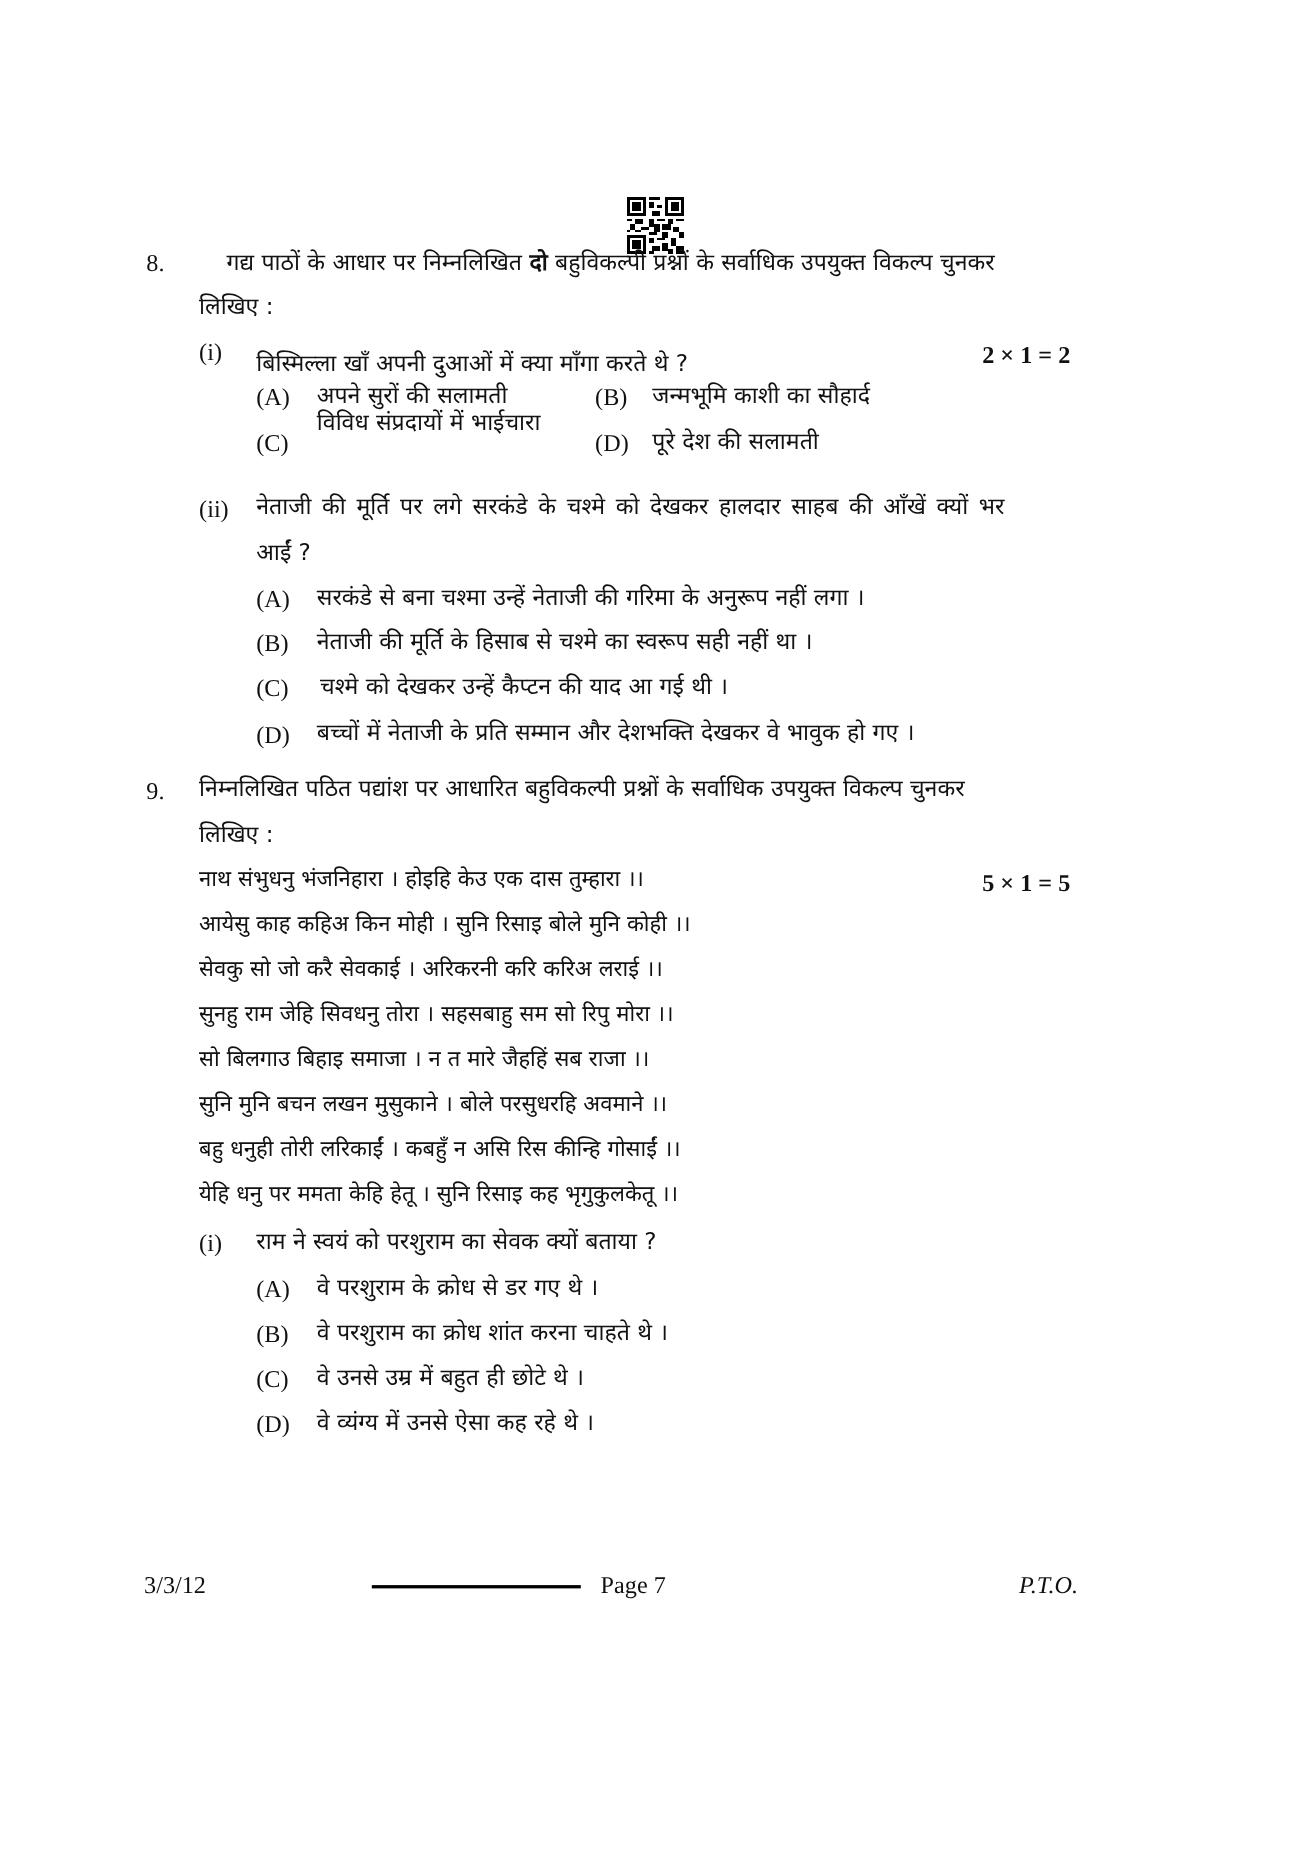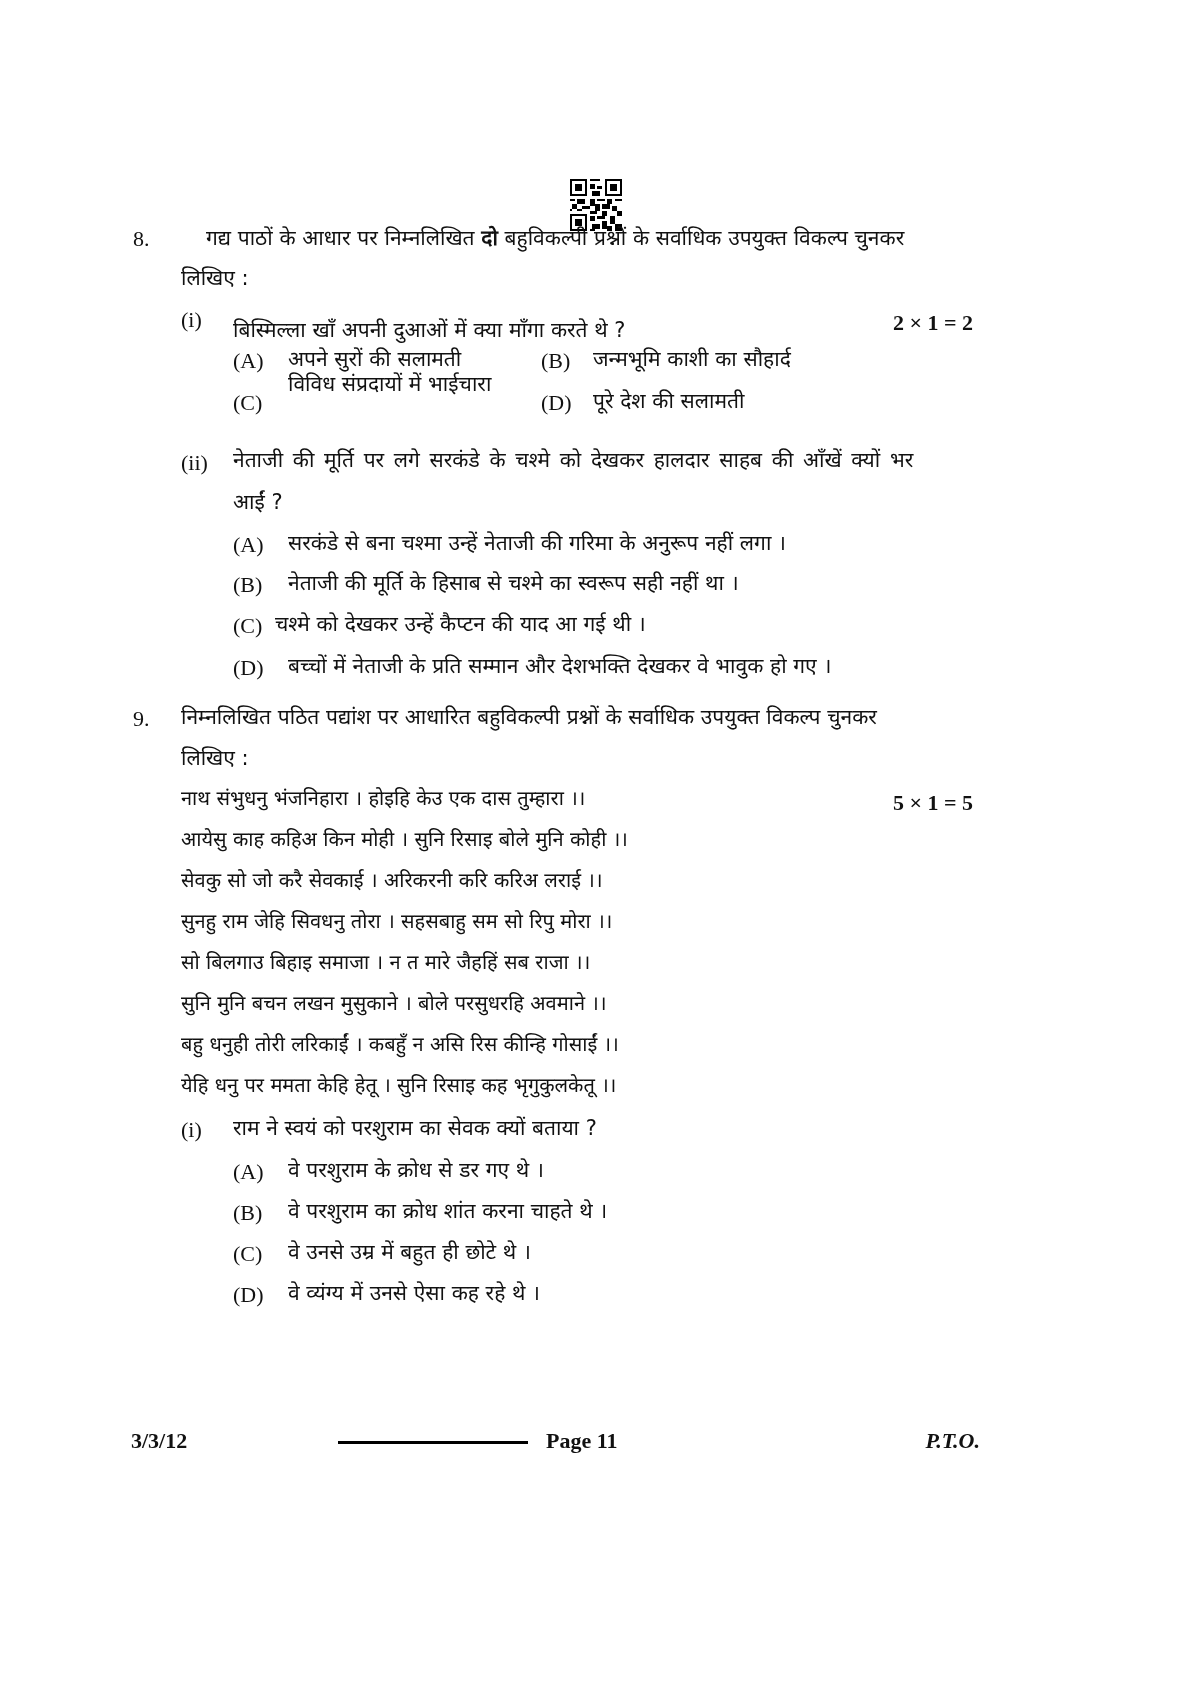--- a/index.html
+++ b/index.html
@@ -6,21 +6,21 @@
   body { width: 1190px; height: 1683px; position: relative; overflow: hidden;
          font-family: "DejaVu Serif", "Liberation Serif", serif; color: #111; }
   .abs { position: absolute; white-space: nowrap; }
   .hi { font-family: "DejaVu Sans", "Liberation Sans", sans-serif; font-size: 21px; line-height: 28px; }
   .num { font-family: "Liberation Serif", "DejaVu Serif", serif; font-size: 22px; line-height: 28px; }
   .marks { font-family: "Liberation Serif", "DejaVu Serif", serif; font-size: 22px; font-weight: bold; line-height: 28px; margin-top: 43px; }
   .verse { font-family: "DejaVu Sans", "Liberation Sans", sans-serif; font-size: 20px; line-height: 28px; }
   .opt-label { font-family: "Liberation Serif", "DejaVu Serif", serif; font-size: 22px; }
   b.bold { font-weight: bold; }
   .qr { position: absolute; left: 570px; top: 179px; width: 52px; height: 52px; }
-  .footer { font-family: "Liberation Serif", "DejaVu Serif", serif; font-size: 22px; font-weight: bold; }
+  .footer { font-family: "Liberation Serif", "DejaVu Serif", serif; font-size: 22px; font-weight: normal; }
   .rule { position: absolute; left: 338px; top: 1441px; width: 190px; height: 3px; background: #000; }
 </style>
 </head>
 <body>
 
 <svg class="qr" viewBox="0 0 21 21" shape-rendering="crispEdges">
   <rect x="0" y="0" width="21" height="21" fill="#fff"></rect>
   <g fill="#000">
     <rect x="0" y="0" width="7" height="7"></rect>
       <rect x="1" y="1" width="5" height="5" fill="#fff"></rect>
@@ -83,21 +83,21 @@
 
   <span class="abs num" style="left:181px; top:449px;">(ii)</span>
   <span class="abs hi" style="left:233px; top:446px; word-spacing:3px;">नेताजी की मूर्ति पर लगे सरकंडे के चश्मे को देखकर हालदार साहब की आँखें क्यों भर</span>
   <span class="abs hi" style="left:233px; top:488px;">आईं ?</span>
 
   <span class="abs opt-label" style="left:233px; top:532px;">(A)</span>
   <span class="abs hi" style="left:288px; top:529px;">सरकंडे से बना चश्मा उन्हें नेताजी की गरिमा के अनुरूप नहीं लगा ।</span>
   <span class="abs opt-label" style="left:233px; top:572px;">(B)</span>
   <span class="abs hi" style="left:288px; top:569px;">नेताजी की मूर्ति के हिसाब से चश्मे का स्वरूप सही नहीं था ।</span>
   <span class="abs opt-label" style="left:233px; top:613px;">(C)</span>
-  <span class="abs hi" style="left:275px; top:610px;text-align:right;">चश्मे को देखकर उन्हें कैप्टन की याद आ गई थी ।</span>
+  <span class="abs hi" style="left:291px; top:610px;text-align:right;">चश्मे को देखकर उन्हें कैप्टन की याद आ गई थी ।</span>
   <span class="abs opt-label" style="left:233px; top:655px;">(D)</span>
   <span class="abs hi" style="left:288px; top:652px;">बच्चों में नेताजी के प्रति सम्मान और देशभक्ति देखकर वे भावुक हो गए ।</span>
 </div>
 
 <div>
   <span class="abs num" style="left:133px; top:705px;">9.</span>
   <span class="abs hi" style="left:181px; top:703px;">निम्नलिखित पठित पद्यांश पर आधारित बहुविकल्पी प्रश्नों के सर्वाधिक उपयुक्त विकल्प चुनकर</span>
   <span class="abs hi" style="left:181px; top:744px;">लिखिए :</span>
   <span class="abs marks" style="right:217px; top:746px;">5 × 1 = 5</span>
 
@@ -121,15 +121,15 @@
   <span class="abs hi" style="left:288px; top:1197px;">वे परशुराम का क्रोध शांत करना चाहते थे ।</span>
   <span class="abs opt-label" style="left:233px; top:1241px;">(C)</span>
   <span class="abs hi" style="left:288px; top:1238px;">वे उनसे उम्र में बहुत ही छोटे थे ।</span>
   <span class="abs opt-label" style="left:233px; top:1282px;">(D)</span>
   <span class="abs hi" style="left:288px; top:1279px;">वे व्यंग्य में उनसे ऐसा कह रहे थे ।</span>
 </div>
 
 <div>
   <span class="abs footer" style="left:131px; top:1428px;">3/3/12</span>
   <div class="rule"></div>
-  <span class="abs footer" style="left:546px; top:1428px;">Page 11</span>
+  <span class="abs footer" style="left:546px; top:1428px;">Page 7</span>
   <span class="abs footer" style="right:210px; top:1428px; font-style:italic;">P.T.O.</span>
 </div>
 
 </body></html>

